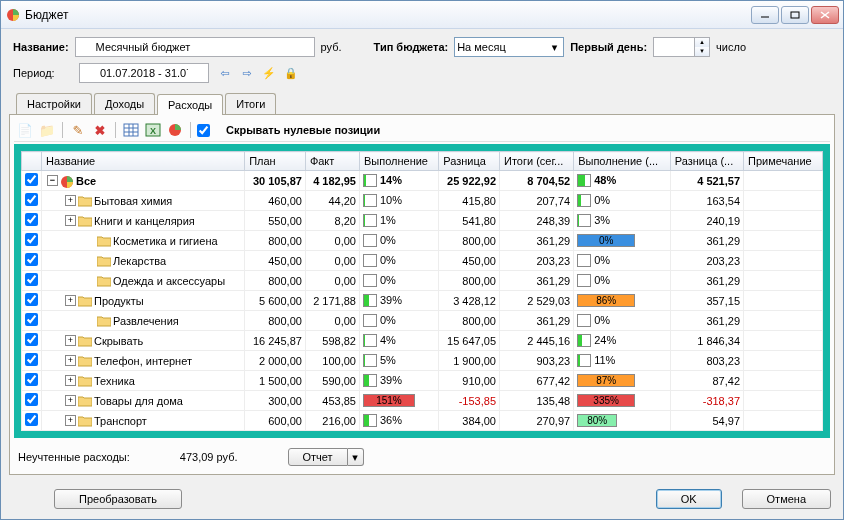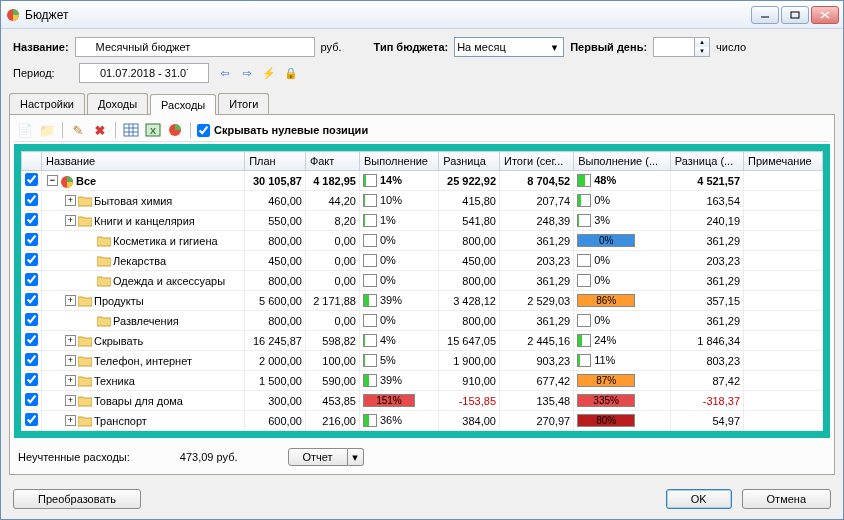--- a/index.html
+++ b/index.html
@@ -18,48 +18,48 @@
 .input { border: 1px solid #abadb3; background: #fff; height: 20px; padding: 2px 20px; font-size: 11px; }
 .select { border: 1px solid #7b9ebd; background: #fff; height: 20px; padding: 1px 2px; font-size: 11px; display: flex; align-items: center; }
 .select .arrow { margin-left: auto; padding: 0 4px; }
 .spin { display: flex; align-items: center; }
 .spin input { width: 40px; text-align: right; }
 .spin-btns { display: flex; flex-direction: column; border: 1px solid #abadb3; border-left: none; }
 .spin-btns span { width: 14px; height: 9px; background: linear-gradient(#fcfdff,#e5ecf6); font-size: 7px; line-height: 8px; text-align: center; cursor: pointer; }
 .period-row { display: flex; align-items: center; gap: 8px; }
 .period-icons { display: flex; gap: 6px; align-items: center; }
 .nav-icon { width: 16px; height: 16px; display: flex; align-items: center; justify-content: center; cursor: pointer; }
-.tabs { display: flex; padding-left: 8px; margin-top: 0; text-align: right; }
+.tabs { display: flex; padding-left: 15px; margin-top: 0; text-align: right; }
 .tab { padding: 4px 10px; border: 1px solid #aca899; border-bottom: none; background: #f0f0f0; font-size: 11px; margin-right: 2px; cursor: pointer; border-radius: 3px 3px 0 0; }
 .tab.active { background: #fcfcfc; position: relative; top: 1px; }
 .tab-content { border: 1px solid #aca899; background: #fcfcfc; margin: 0 8px 8px 8px; padding: 4px; flex: 1; display: flex; flex-direction: column; }
 .toolbar { display: flex; align-items: center; gap: 4px; padding: 2px; border-bottom: 1px solid #e0e0e0; margin-bottom: 2px; }
 .tool-icon { width: 18px; height: 18px; display: flex; align-items: center; justify-content: center; cursor: pointer; font-size: 13px; }
 .tool-sep { width: 1px; height: 16px; background: #c0c0c0; margin: 0 2px; }
-.checkbox-wrap { display: flex; align-items: center; gap: 4px; }
+.checkbox-wrap { display: flex; align-items: center; gap: 16px; }
 .grid-wrap { flex: 1; border: 7px solid #14b8a6; background: #fff; overflow: auto; position: relative; }
 table { border-collapse: collapse; width: 100%; font-size: 11px; }
 th { background: linear-gradient(#fcfdff,#ebeff5); border: 1px solid #c9d1dc; padding: 3px 4px; text-align: left; font-weight: normal; position: sticky; top: 0; }
 td { border: 1px solid #ededed; padding: 2px 3px; height: 18px; vertical-align: middle; white-space: nowrap; }
 td.num { text-align: right; }
 td.neg { color: #c00; margin-left: 7px; }
 .row-check { width: 20px; text-align: center; }
 .tree-cell { display: flex; align-items: center; gap: 2px; }
 .indent { display: inline-block; }
 .expander { width: 11px; height: 11px; border: 1px solid #888; font-size: 9px; line-height: 9px; text-align: center; cursor: pointer; background: #fff; }
 .folder-icon { width: 14px; height: 12px; display: inline-block; }
 .bar-cell { display: flex; align-items: flex-start; gap: 3px; }
 .bar { height: 13px; border: 1px solid #888; position: relative; }
 .bar-fill { height: 100%; }
 .bar-txt { position: absolute; left: 0; right: 0; top: 0; bottom: 0; text-align: center; font-size: 10px; line-height: 12px; }
 .footer-row { display: flex; align-items: center; padding: 10px 4px 4px 4px; gap: 20px; }
 .report-btn { display: flex; }
 .report-btn button { padding: 2px 14px; border: 1px solid #8b8b8b; background: linear-gradient(#fcfcfc,#e6e6e6); border-radius: 3px 0 0 3px; cursor: pointer; font-size: 11px; }
 .report-btn .dd { border: 1px solid #8b8b8b; border-left: none; background: linear-gradient(#fcfcfc,#e6e6e6); width: 16px; display: flex; align-items: center; justify-content: center; border-radius: 0 3px 3px 0; cursor: pointer; }
-.dialog-buttons { display: flex; padding: 6px 12px 10px 12px; gap: 10px; }
+.dialog-buttons { display: flex; padding: 6px 12px 10px 12px; gap: 20px; margin-left: 41px; }
 .dialog-buttons .spacer { flex: 1; }
 .dlg-btn { padding: 3px 24px; border: 1px solid #8b8b8b; background: linear-gradient(#fcfcfc,#e6e6e6); border-radius: 3px; cursor: pointer; font-size: 11px; }
 .dlg-btn.primary { border: 1px solid #3c7fb1; box-shadow: 0 0 0 1px #a6d0ec inset; }
 tr.bold-row td { font-weight: bold; }
 </style>
 </head>
 <body>
 
 <div class="window">
   <div class="titlebar">
@@ -605,21 +605,21 @@
                 <div class="bar-cell">
                   <div class="bar" style="width:14px">
                     <div class="bar-fill" style="width:5.04px;background:#36d13a"></div>
                   </div>
                   <span>36%</span>
                 </div>
               </td>
               <td class="num">384,00</td>
               <td class="num">270,97</td>
               <td>
-                <div class="bar" style="width:58px;background:#b91c1c">
+                <div class="bar" style="width:40px;background:#86efac">
                   <div class="bar-txt">80%</div>
                 </div>
               </td>
               <td class="num">54,97</td>
               <td></td>
             </tr>
           </tbody>
       </table>
     </div>
 

